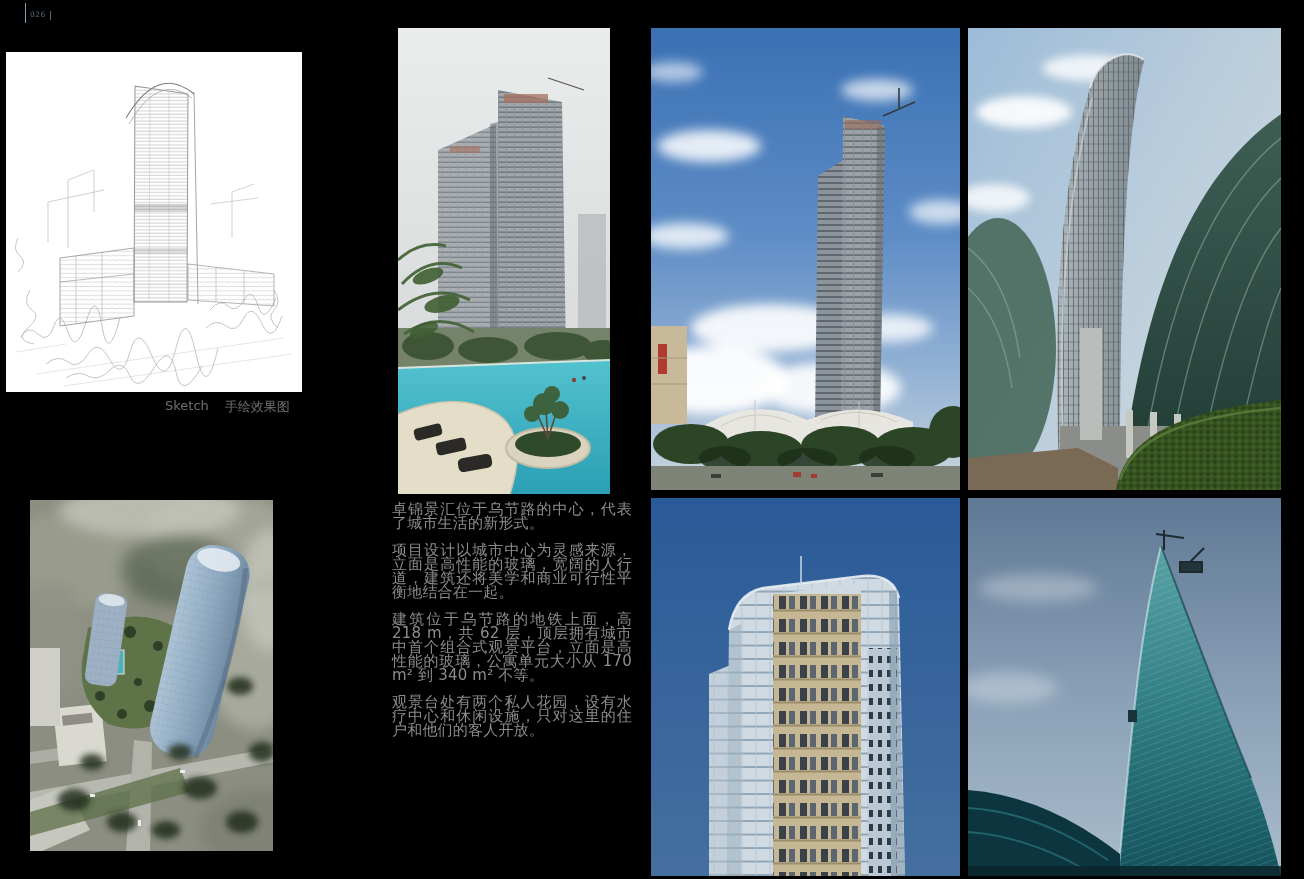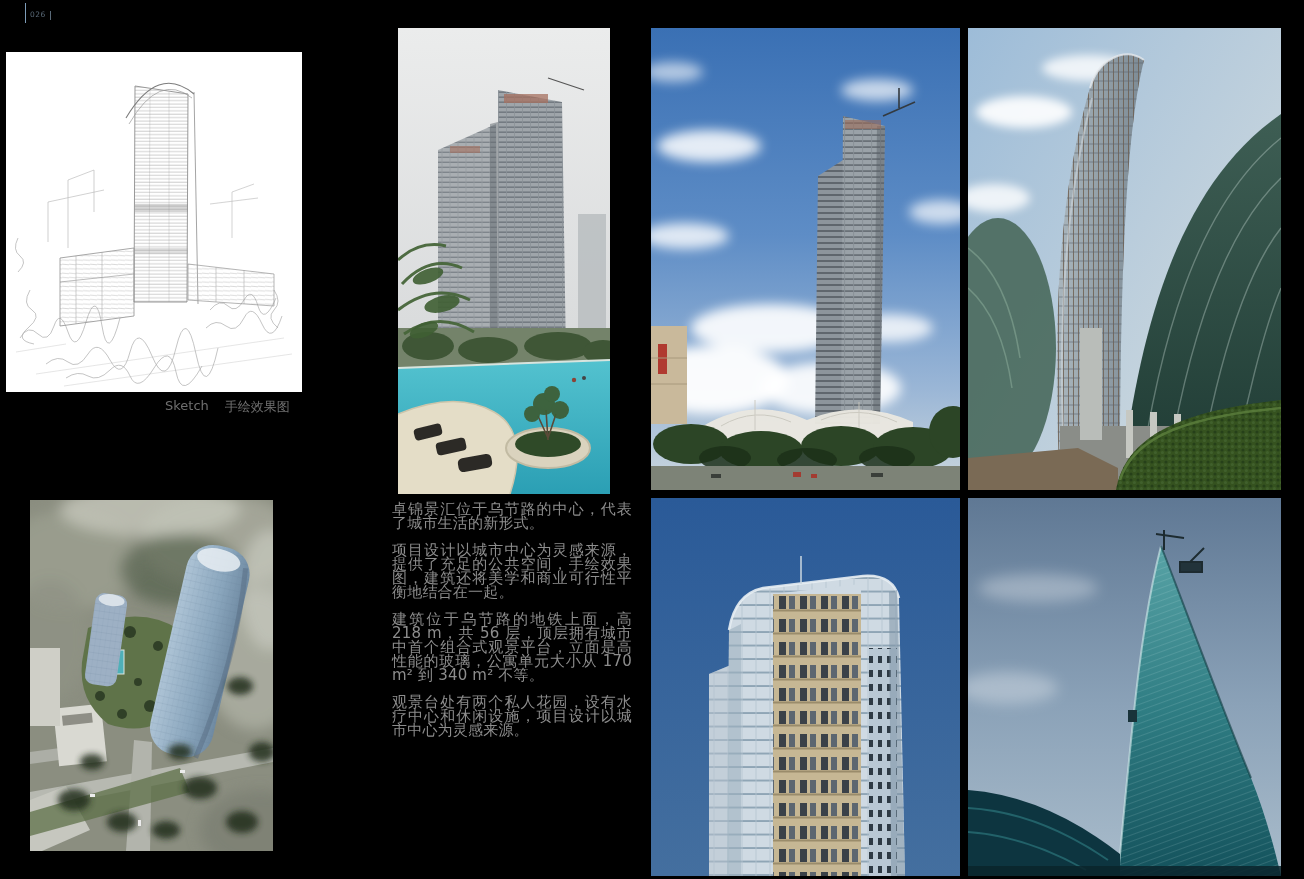--- a/index.html
+++ b/index.html
@@ -267,23 +267,23 @@
         <ellipse cx="26" cy="302" rx="15" ry="7" transform="rotate(-22 26 302)"></ellipse>
       </g>
 
       <circle cx="176" cy="352" r="2.2" fill="#8a4438"></circle>
         <circle cx="186" cy="350" r="2" fill="#444"></circle>
     </svg>
   </figure>
 
   <div class="abs bodytext">
     <p>卓锦景汇位于乌节路的中心，代表了城市生活的新形式。</p>
-    <p>项目设计以城市中心为灵感来源，提供了充足的公共空间，手绘效果图，建筑还将美学和商业可行性平衡地结合在一起。</p>
-    <p>建筑位于乌节路的地铁上面，高 218 m，共 56 层，顶层拥有城市中首个组合式观景平台，立面是高性能的玻璃，公寓单元大小从 170 m² 到 340 m² 不等。</p>
-    <p>观景台处有两个私人花园，设有水疗中心和休闲设施，项目设计以城市中心为灵感来源。</p>
+    <p>项目设计以城市中心为灵感来源，立面是高性能的玻璃，宽阔的人行道，建筑还将美学和商业可行性平衡地结合在一起。</p>
+    <p>建筑位于乌节路的地铁上面，高 218 m，共 62 层，顶层拥有城市中首个组合式观景平台，立面是高性能的玻璃，公寓单元大小从 170 m² 到 340 m² 不等。</p>
+    <p>观景台处有两个私人花园，设有水疗中心和休闲设施，只对这里的住户和他们的客人开放。</p>
   </div>
 
   <figure class="abs photoA">
     <svg viewBox="0 0 309 462" preserveAspectRatio="none">
       <defs>
         <linearGradient id="skyA" x1="0" y1="0" x2="0" y2="1">
           <stop offset="0" stop-color="#3a70b4"></stop>
             <stop offset="0.45" stop-color="#5e8dc6"></stop>
           <stop offset="0.78" stop-color="#9ab6d6"></stop>
             <stop offset="1" stop-color="#cdd8de"></stop>

